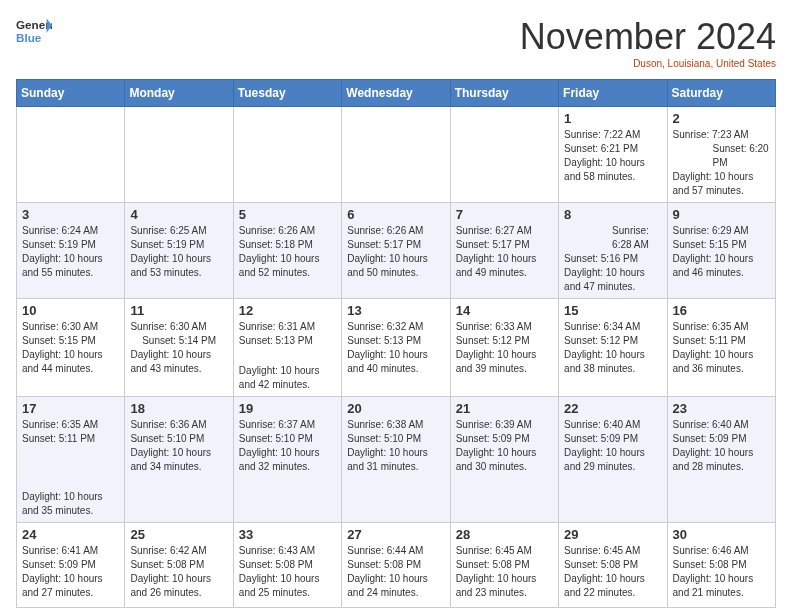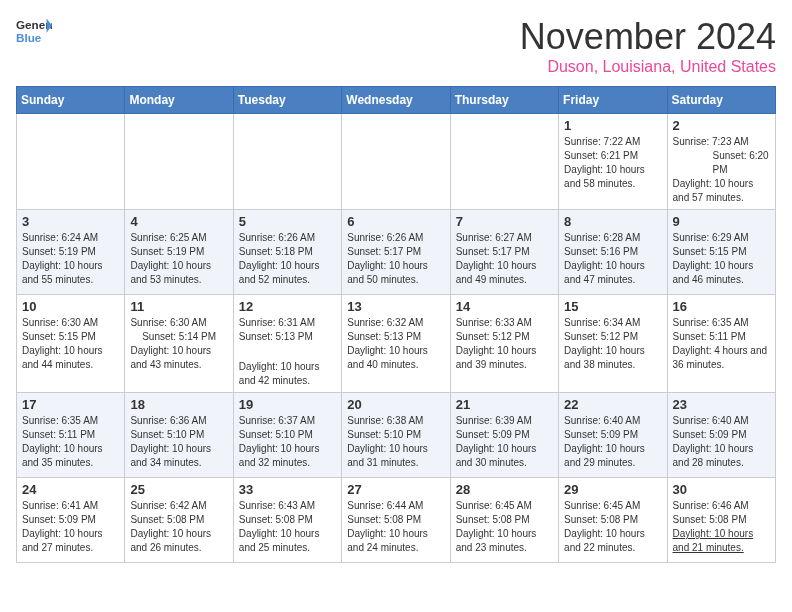--- a/index.html
+++ b/index.html
@@ -27,22 +27,22 @@
     }
     .title-block {
       text-align: right;
     }
     .calendar-title {
       font-size: 36px;
       font-weight: normal;
       color: #333;
     }
     .calendar-subtitle {
-      font-size: 16px;
-      color: #ec4899;
+      font-size: 10px;
+      color: #c2410c;
     }
     table {
       width: 100%;
       border-collapse: collapse;
       table-layout: fixed;
     }
     thead th {
       background: #4a7fc1;
       color: #fff;
       font-size: 12px;
@@ -148,21 +148,21 @@
           <div style="line-height: 1.4;">Daylight: 10 hours and 50 minutes.</div>
         </td>
         <td>
           <span class="day-num">7</span>
           <div style="line-height: 1.4;">Sunrise: 6:27 AM</div>
           <div style="line-height: 1.4;">Sunset: 5:17 PM</div>
           <div style="line-height: 1.4;">Daylight: 10 hours and 49 minutes.</div>
         </td>
         <td>
           <span class="day-num">8</span>
-          <div style="line-height: 1.4;">Sunrise: 6:28 AM</div>
+          <div style="line-height: 1.4; margin-left: 48px;">Sunrise: 6:28 AM</div>
           <div style="line-height: 1.4;">Sunset: 5:16 PM</div>
           <div style="line-height: 1.4;">Daylight: 10 hours and 47 minutes.</div>
         </td>
         <td>
           <span class="day-num">9</span>
           <div style="line-height: 1.4;">Sunrise: 6:29 AM</div>
           <div style="line-height: 1.4;">Sunset: 5:15 PM</div>
           <div style="line-height: 1.4;">Daylight: 10 hours and 46 minutes.</div>
         </td>
       </tr>
@@ -200,29 +200,29 @@
         <td>
           <span class="day-num">15</span>
           <div style="line-height: 1.4;">Sunrise: 6:34 AM</div>
           <div style="line-height: 1.4;">Sunset: 5:12 PM</div>
           <div style="line-height: 1.4;">Daylight: 10 hours and 38 minutes.</div>
         </td>
         <td>
           <span class="day-num">16</span>
           <div style="line-height: 1.4;">Sunrise: 6:35 AM</div>
           <div style="line-height: 1.4;">Sunset: 5:11 PM</div>
-          <div style="line-height: 1.4;">Daylight: 4 hours and 36 minutes.</div>
+          <div style="line-height: 1.4;">Daylight: 10 hours and 36 minutes.</div>
         </td>
       </tr>
       <tr>
         <td>
           <span class="day-num">17</span>
           <div style="line-height: 1.4;">Sunrise: 6:35 AM</div>
           <div style="line-height: 1.4;">Sunset: 5:11 PM</div>
-          <div style="line-height: 1.4;">Daylight: 10 hours and 35 minutes.</div>
+          <div style="line-height: 1.4; margin-top: 44px;">Daylight: 10 hours and 35 minutes.</div>
         </td>
         <td>
           <span class="day-num">18</span>
           <div style="line-height: 1.4;">Sunrise: 6:36 AM</div>
           <div style="line-height: 1.4;">Sunset: 5:10 PM</div>
           <div style="line-height: 1.4;">Daylight: 10 hours and 34 minutes.</div>
         </td>
         <td>
           <span class="day-num">19</span>
           <div style="line-height: 1.4;">Sunrise: 6:37 AM</div>
@@ -288,17 +288,17 @@
         <td>
           <span class="day-num">29</span>
           <div style="line-height: 1.4;">Sunrise: 6:45 AM</div>
           <div style="line-height: 1.4;">Sunset: 5:08 PM</div>
           <div style="line-height: 1.4;">Daylight: 10 hours and 22 minutes.</div>
         </td>
         <td>
           <span class="day-num">30</span>
           <div style="line-height: 1.4;">Sunrise: 6:46 AM</div>
           <div style="line-height: 1.4;">Sunset: 5:08 PM</div>
-          <div style="line-height: 1.4; text-decoration: underline;">Daylight: 10 hours and 21 minutes.</div>
+          <div style="line-height: 1.4;">Daylight: 10 hours and 21 minutes.</div>
         </td>
       </tr>
     </tbody>
 </table>
 
 </body></html>

